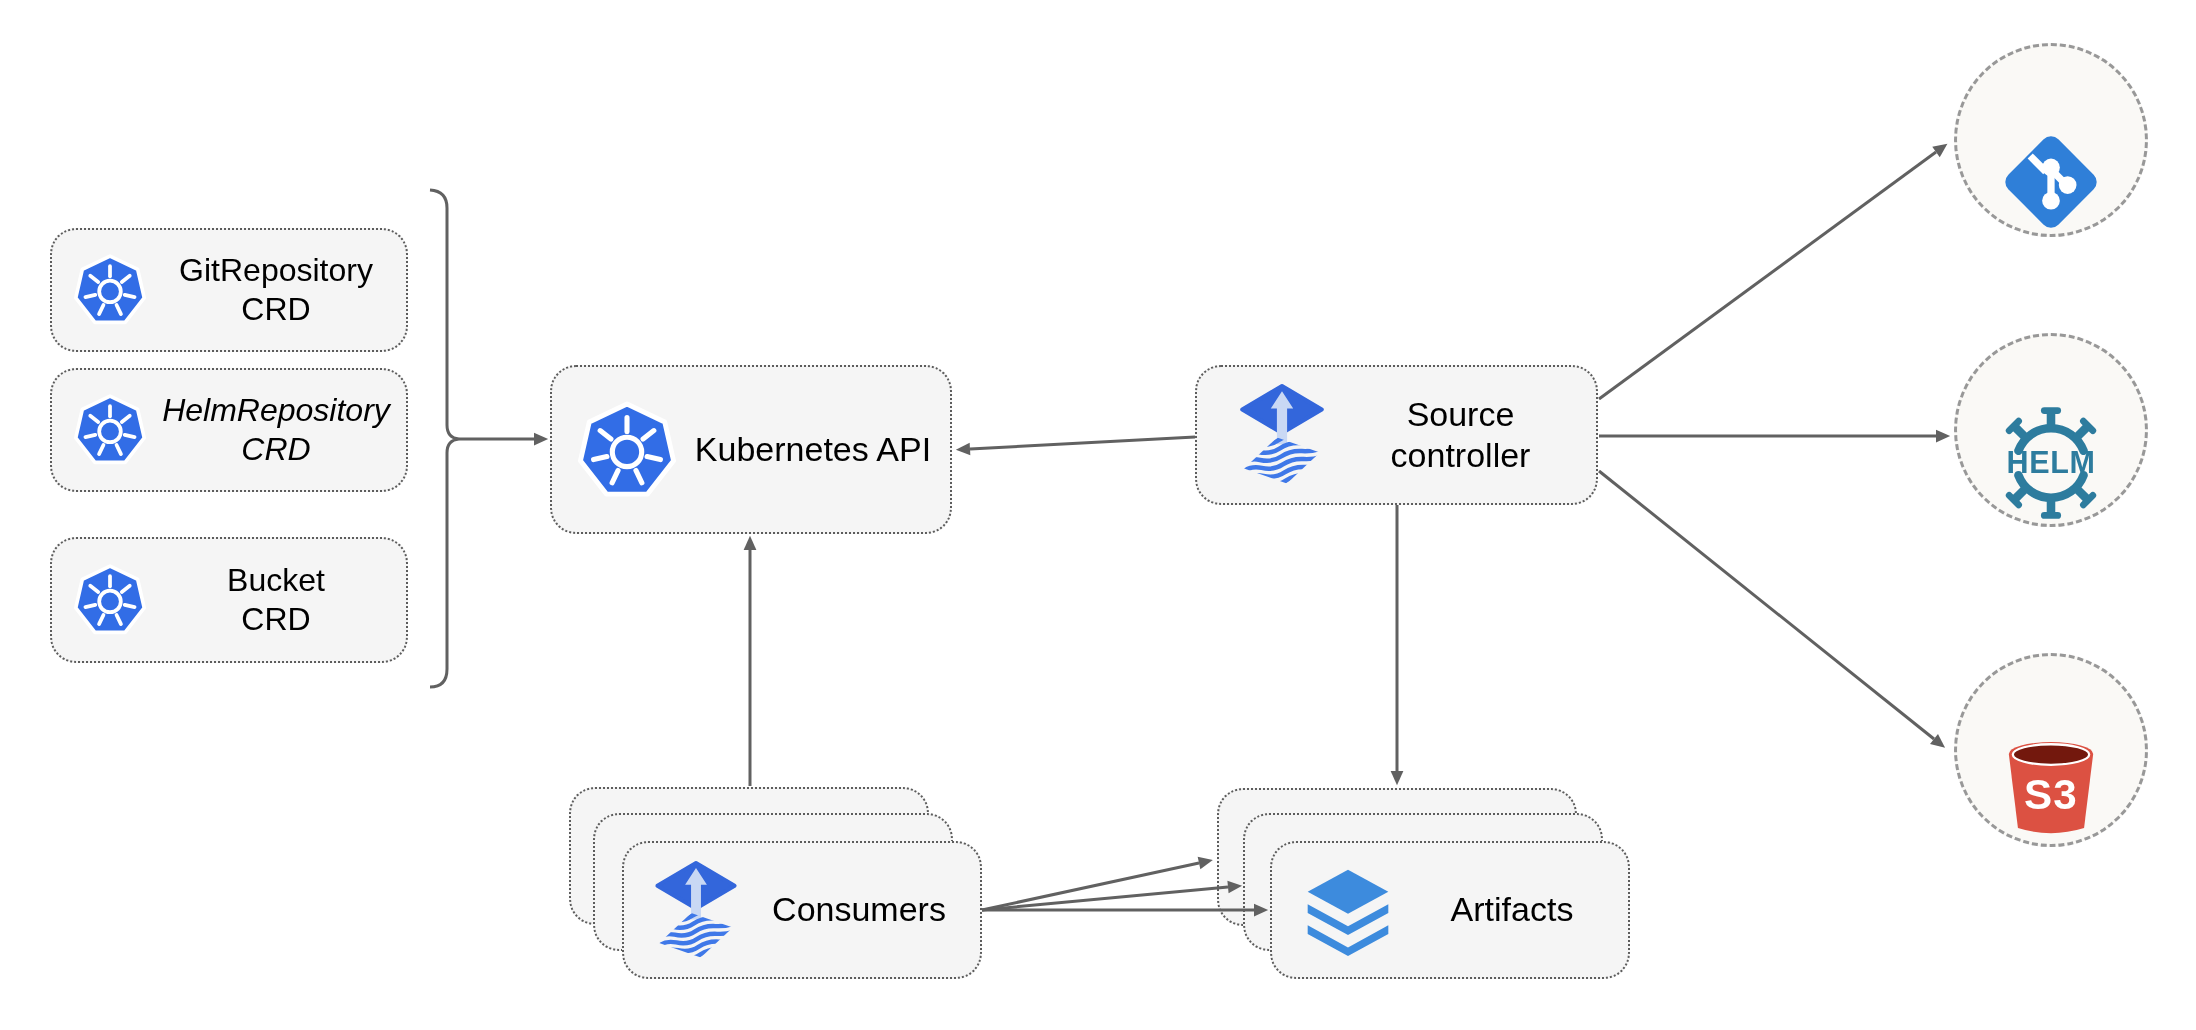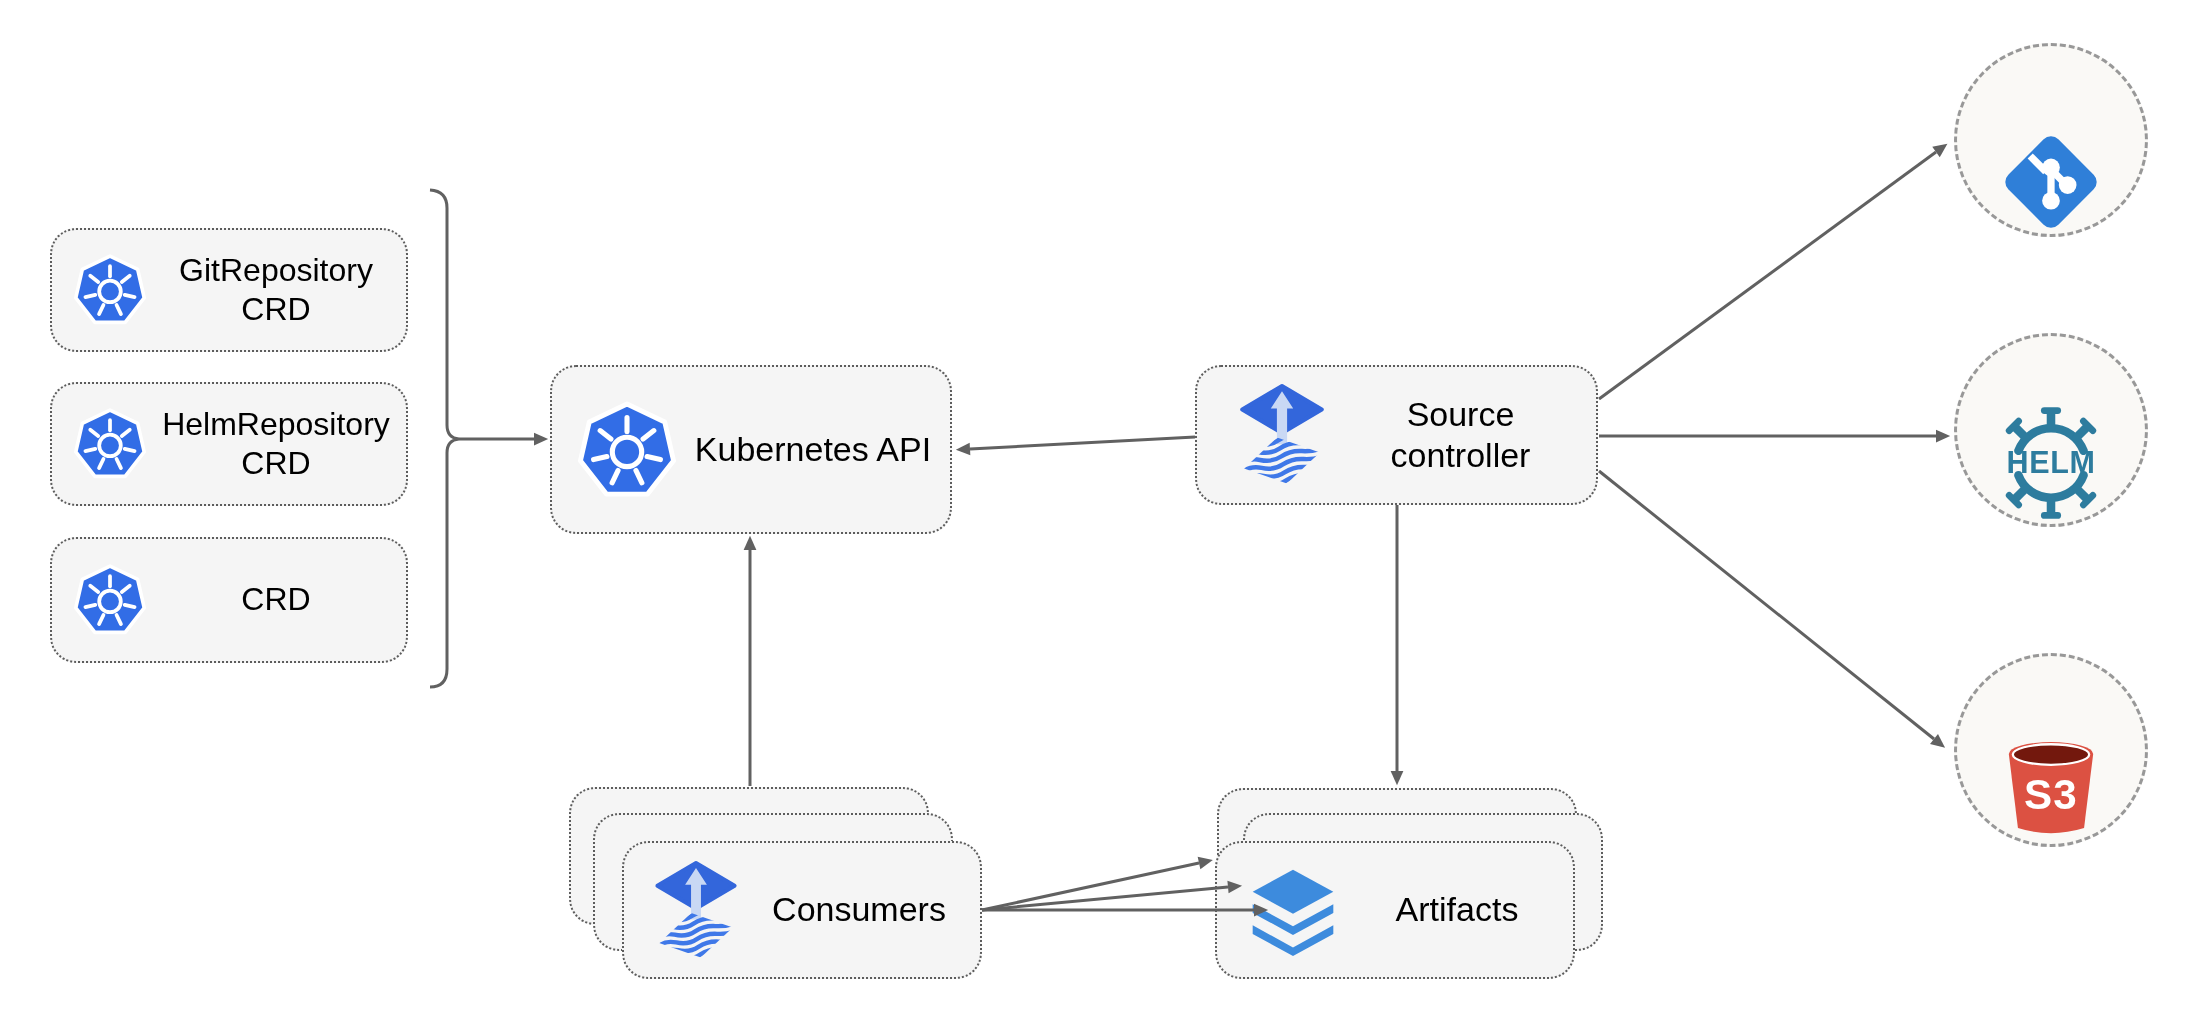--- a/index.html
+++ b/index.html
@@ -87,34 +87,35 @@
 
   <div class="node" style="left:50px;top:228px;width:358px;height:124px;">
     <svg class="icon" width="72" height="72" style="margin-left:22px">
         <use href="#ic-k8s"></use>
       </svg>
     <div class="lbl" style="font-size:32px">
       <div>GitRepository</div>
       <div>CRD</div>
     </div>
   </div>
-  <div class="node" style="left:50px;top:382px;width:358px;height:124px;">
+  <div class="node" style="left:50px;top:368px;width:358px;height:124px;font-style:italic;">
     <svg class="icon" width="72" height="72" style="margin-left:22px">
         <use href="#ic-k8s"></use>
       </svg>
     <div class="lbl" style="font-size:32px">
       <div>HelmRepository</div>
       <div>CRD</div>
     </div>
   </div>
   <div class="node" style="left:50px;top:537px;width:358px;height:126px;">
     <svg class="icon" width="72" height="72" style="margin-left:22px">
         <use href="#ic-k8s"></use>
       </svg>
     <div class="lbl" style="font-size:32px">
+      <div>Bucket</div>
       <div>CRD</div>
     </div>
   </div>
 
   <div class="node" style="left:550px;top:365px;width:402px;height:169px;">
     <svg class="icon" width="98" height="98" style="margin-left:26px">
         <use href="#ic-k8s"></use>
       </svg>
     <div class="lbl" style="font-size:34px">
       <div>Kubernetes API</div>
@@ -137,21 +138,21 @@
     <svg class="icon" width="84" height="101" style="margin-left:30px">
         <use href="#ic-flux"></use>
       </svg>
     <div class="lbl" style="font-size:34px">
       <div>Consumers</div>
     </div>
   </div>
 
   <div class="stack" style="left:1217px;top:788px;width:360px;height:138px;"></div>
   <div class="stack" style="left:1243px;top:813px;width:360px;height:138px;"></div>
-  <div class="node" style="left:1215px;top:841px;width:360px;height:138px;">
+  <div class="node" style="left:1270px;top:841px;width:360px;height:138px;">
     <svg class="icon" width="96" height="96" style="margin-left:28px">
         <use href="#ic-layers"></use>
       </svg>
     <div class="lbl" style="font-size:34px">
       <div>Artifacts</div>
     </div>
   </div>
 
   <div class="endpoint" style="left:1954px;top:43px;">
     <svg width="104" height="104" viewBox="0 0 100 100">

